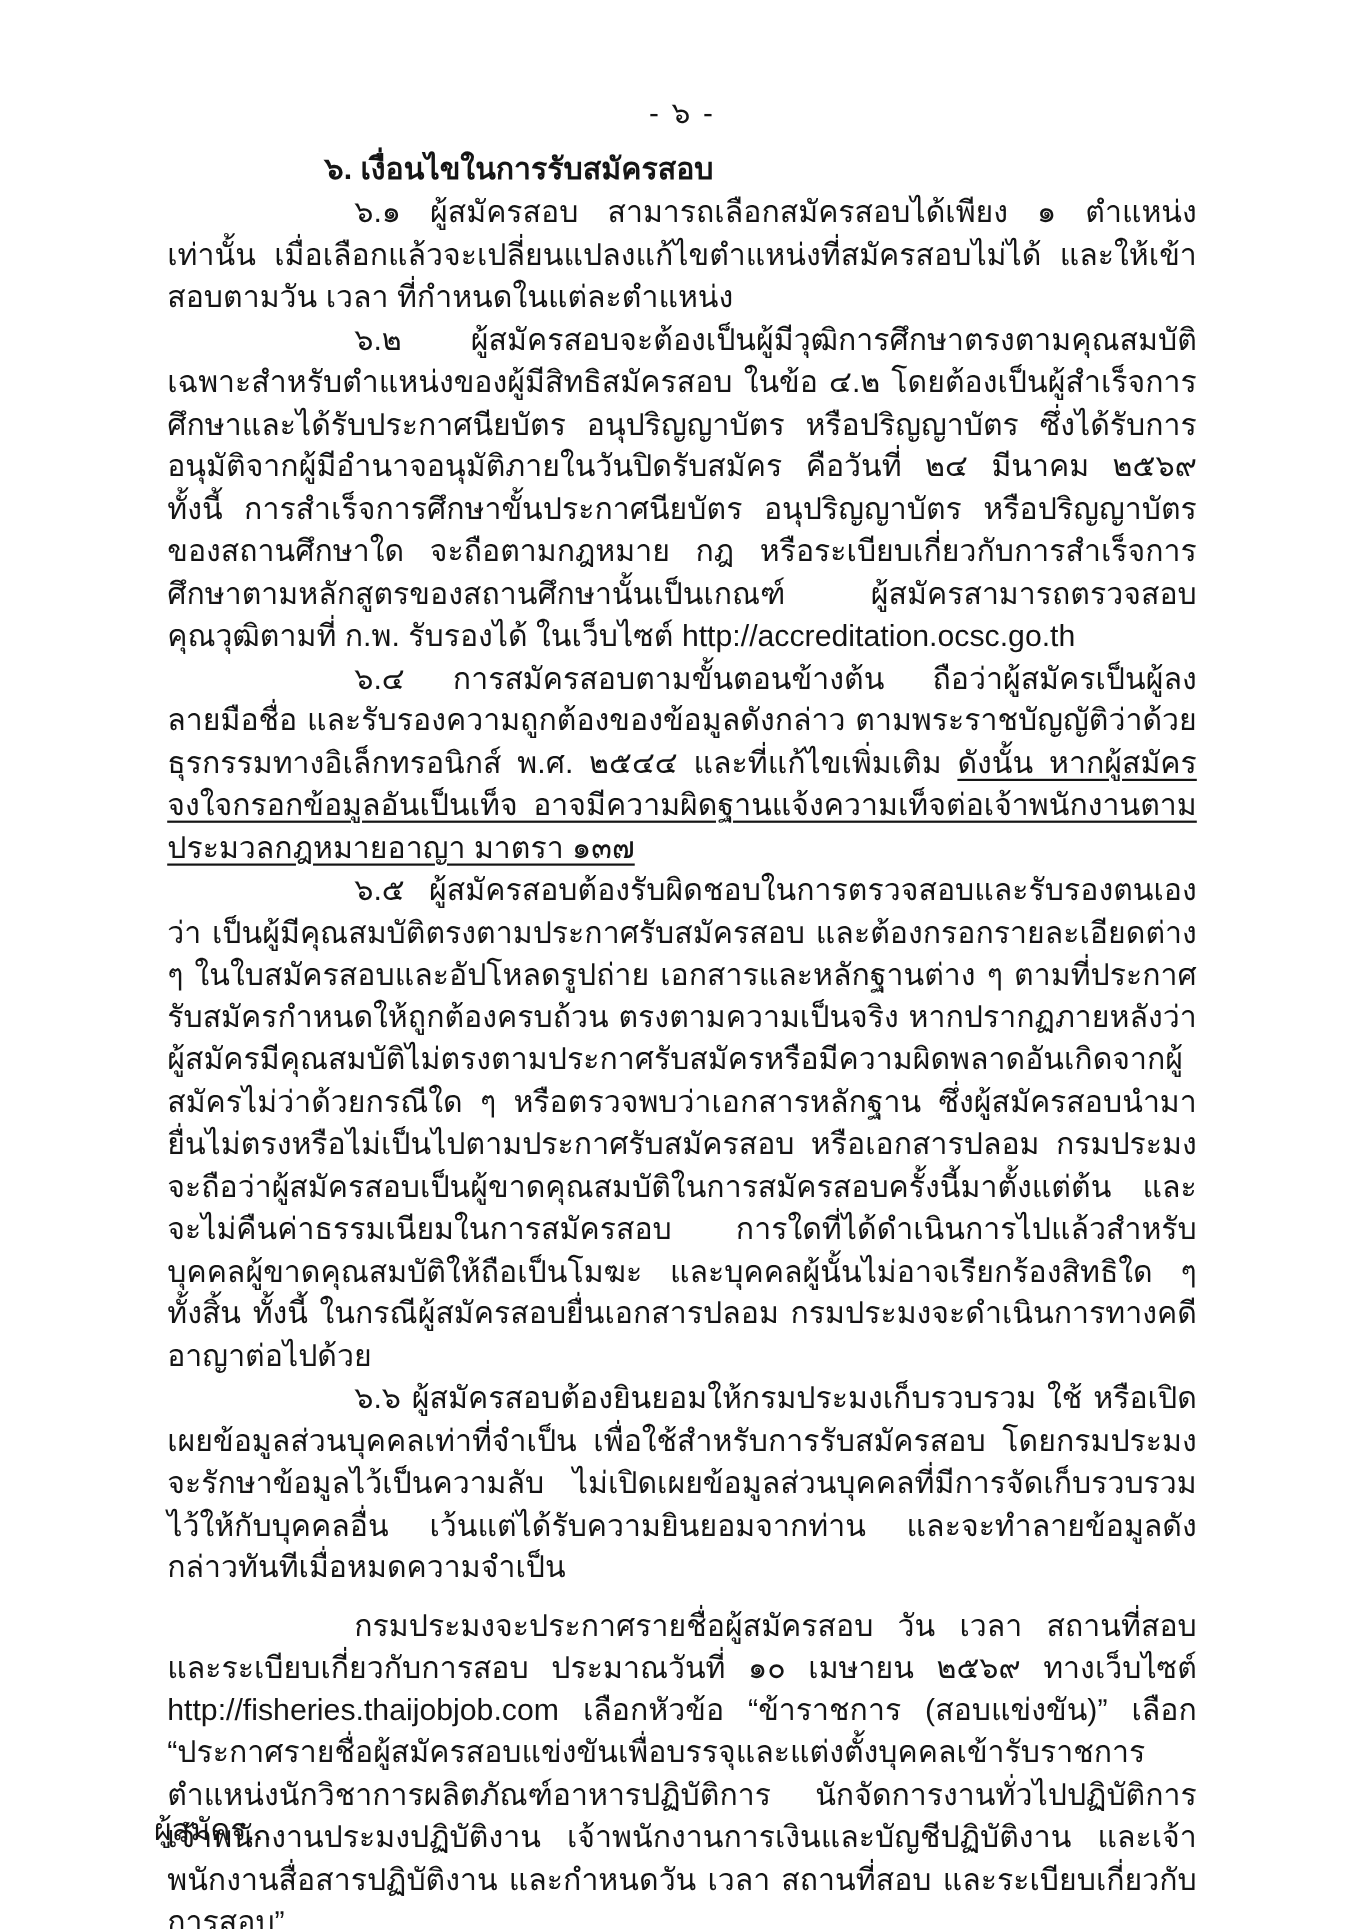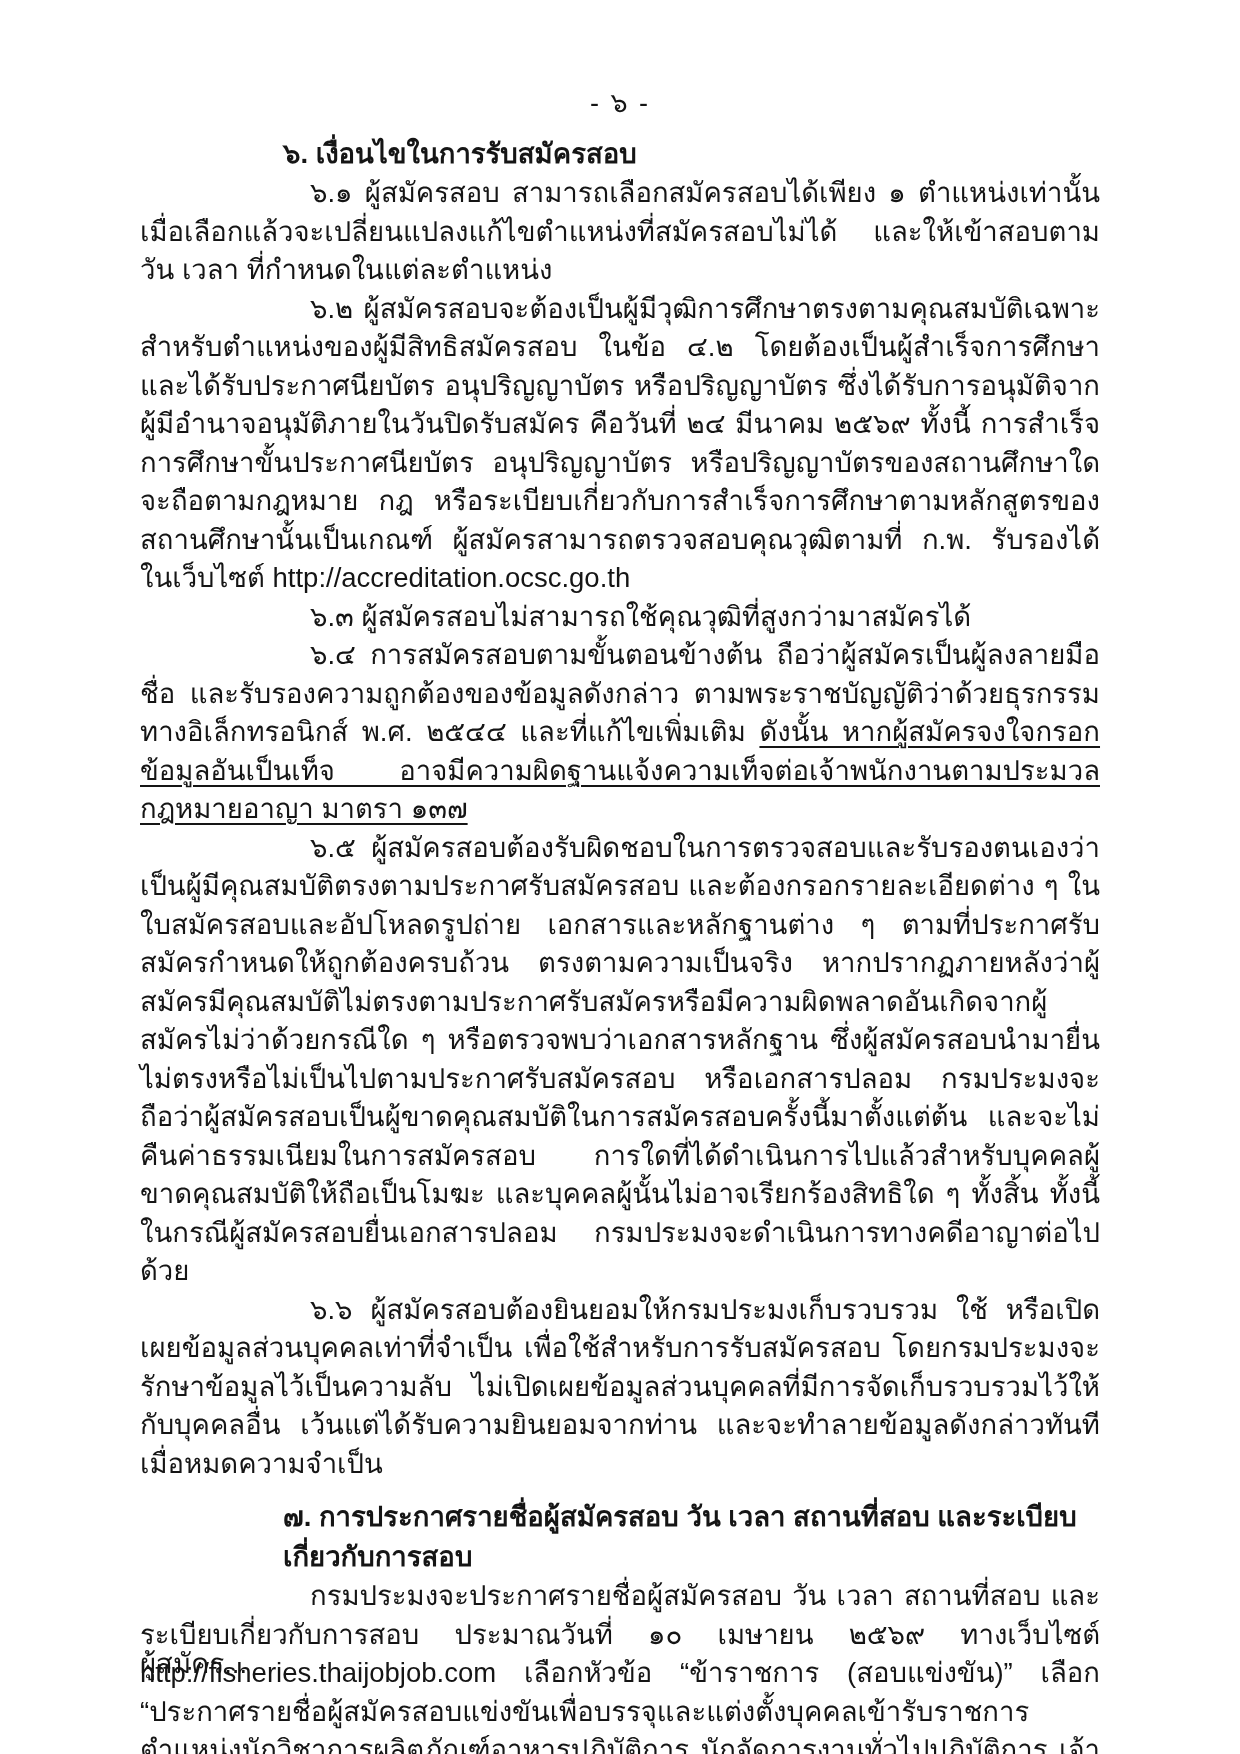--- a/index.html
+++ b/index.html
@@ -18,21 +18,21 @@
     top: 86px;
     width: 960px;
   }
   .page-number {
     text-align: center;
     font-size: 27px;
     line-height: 34px;
     margin-bottom: 14px;
     letter-spacing: 2px;
   }
-  section.doc-section { margin: 0; }
+  section.doc-section { margin: 12px; }
   section.doc-section + section.doc-section { margin-top: 14px; }
   h2.sec-heading {
     margin: 0;
     font-size: 27.5px;
     font-weight: 700;
     line-height: 40px;
     padding-left: 143px;
   }
   p.para {
     margin: 0;
@@ -61,25 +61,23 @@
 <body>
 
 <div class="page">
   <div class="content">
     <div class="page-number">- ๖ -</div>
     <main>
         <section class="doc-section">
           <h2 class="sec-heading">๖. เงื่อนไขในการรับสมัครสอบ</h2>
           <p class="para"><span class="bold">๖.๑ ผู้สมัครสอบ สามารถเลือกสมัครสอบได้เพียง ๑ ตำแหน่งเท่านั้น</span><span> เมื่อเลือกแล้วจะเปลี่ยนแปลงแก้ไขตำแหน่งที่สมัครสอบไม่ได้ และให้เข้าสอบตามวัน เวลา ที่กำหนดในแต่ละตำแหน่ง</span></p>
           <p class="para"><span>๖.๒ ผู้สมัครสอบจะต้องเป็นผู้มีวุฒิการศึกษาตรงตามคุณสมบัติเฉพาะสำหรับตำแหน่งของผู้มีสิทธิสมัครสอบ ในข้อ ๔.๒ โดยต้องเป็นผู้สำเร็จการศึกษาและได้รับประกาศนียบัตร อนุปริญญาบัตร หรือปริญญาบัตร ซึ่งได้รับการอนุมัติจากผู้มีอำนาจอนุมัติภายในวันปิดรับสมัคร </span><span class="bold">คือวันที่ ๒๔ มีนาคม ๒๕๖๙</span><span> ทั้งนี้ การสำเร็จการศึกษาขั้นประกาศนียบัตร อนุปริญญาบัตร หรือปริญญาบัตรของสถานศึกษาใด จะถือตามกฎหมาย กฎ หรือระเบียบเกี่ยวกับการสำเร็จการศึกษาตามหลักสูตรของสถานศึกษานั้นเป็นเกณฑ์ ผู้สมัครสามารถตรวจสอบคุณวุฒิตามที่ ก.พ. รับรองได้ ในเว็บไซต์ </span><span>http://accreditation.ocsc.go.th</span></p>
-          <p class="para"><span>๖.๓ ผู้สมัครสอบไม่สามารถใช้คุณวุฒิที่สูงกว่ามาสมัครได้</span></p>
           <p class="para"><span>๖.๔ การสมัครสอบตามขั้นตอนข้างต้น ถือว่าผู้สมัครเป็นผู้ลงลายมือชื่อ และรับรองความถูกต้องของข้อมูลดังกล่าว ตามพระราชบัญญัติว่าด้วยธุรกรรมทางอิเล็กทรอนิกส์ พ.ศ. ๒๕๔๔ และที่แก้ไขเพิ่มเติม </span><span class="underline">ดังนั้น หากผู้สมัครจงใจกรอกข้อมูลอันเป็นเท็จ อาจมีความผิดฐานแจ้งความเท็จต่อเจ้าพนักงานตามประมวลกฎหมายอาญา มาตรา ๑๓๗</span></p>
           <p class="para"><span>๖.๕ ผู้สมัครสอบต้องรับผิดชอบในการตรวจสอบและรับรองตนเองว่า เป็นผู้มีคุณสมบัติตรงตามประกาศรับสมัครสอบ และต้องกรอกรายละเอียดต่าง ๆ ในใบสมัครสอบและอัปโหลดรูปถ่าย เอกสารและหลักฐานต่าง ๆ ตามที่ประกาศรับสมัครกำหนดให้ถูกต้องครบถ้วน ตรงตามความเป็นจริง </span><span class="bold">หากปรากฏภายหลังว่าผู้สมัครมีคุณสมบัติไม่ตรงตามประกาศรับสมัครหรือมีความผิดพลาดอันเกิดจากผู้สมัครไม่ว่าด้วยกรณีใด ๆ หรือตรวจพบว่าเอกสารหลักฐาน ซึ่งผู้สมัครสอบนำมายื่นไม่ตรงหรือไม่เป็นไปตามประกาศรับสมัครสอบ หรือเอกสารปลอม กรมประมงจะถือว่าผู้สมัครสอบเป็นผู้ขาดคุณสมบัติในการสมัครสอบครั้งนี้มาตั้งแต่ต้น และจะไม่คืนค่าธรรมเนียมในการสมัครสอบ การใดที่ได้ดำเนินการไปแล้วสำหรับบุคคลผู้ขาดคุณสมบัติให้ถือเป็นโมฆะ และบุคคลผู้นั้นไม่อาจเรียกร้องสิทธิใด ๆ ทั้งสิ้น ทั้งนี้ ในกรณีผู้สมัครสอบยื่นเอกสารปลอม กรมประมงจะดำเนินการทางคดีอาญาต่อไปด้วย</span></p>
           <p class="para"><span>๖.๖ ผู้สมัครสอบต้องยินยอมให้กรมประมงเก็บรวบรวม ใช้ หรือเปิดเผยข้อมูลส่วนบุคคลเท่าที่จำเป็น เพื่อใช้สำหรับการรับสมัครสอบ โดยกรมประมงจะรักษาข้อมูลไว้เป็นความลับ ไม่เปิดเผยข้อมูลส่วนบุคคลที่มีการจัดเก็บรวบรวมไว้ให้กับบุคคลอื่น เว้นแต่ได้รับความยินยอมจากท่าน และจะทำลายข้อมูลดังกล่าวทันทีเมื่อหมดความจำเป็น</span></p>
         </section>
         <section class="doc-section">
-          <h2 class="sec-heading">๗. การประกาศรายชื่อผู้สมัครสอบ วัน เวลา สถานที่สอบ และระเบียบเกี่ยวกับการสอบ</h2>
           <p class="para"><span>กรมประมงจะประกาศรายชื่อผู้สมัครสอบ วัน เวลา สถานที่สอบ และระเบียบเกี่ยวกับการสอบ </span><span class="bold">ประมาณวันที่ ๑๐ เมษายน ๒๕๖๙</span><span> ทางเว็บไซต์ </span><span>http://fisheries.thaijobjob.com</span><span> </span><span class="bold">เลือกหัวข้อ “ข้าราชการ (สอบแข่งขัน)” เลือก “ประกาศรายชื่อผู้สมัครสอบแข่งขันเพื่อบรรจุและแต่งตั้งบุคคลเข้ารับราชการ ตำแหน่งนักวิชาการผลิตภัณฑ์อาหารปฏิบัติการ นักจัดการงานทั่วไปปฏิบัติการ เจ้าพนักงานประมงปฏิบัติงาน เจ้าพนักงานการเงินและบัญชีปฏิบัติงาน และเจ้าพนักงานสื่อสารปฏิบัติงาน และกำหนดวัน เวลา สถานที่สอบ และระเบียบเกี่ยวกับการสอบ”</span></p>
         </section>
       </main>
   </div>
   <div class="footer-continuation">ผู้สมัคร...</div>
 </div>
 
 </body></html>

